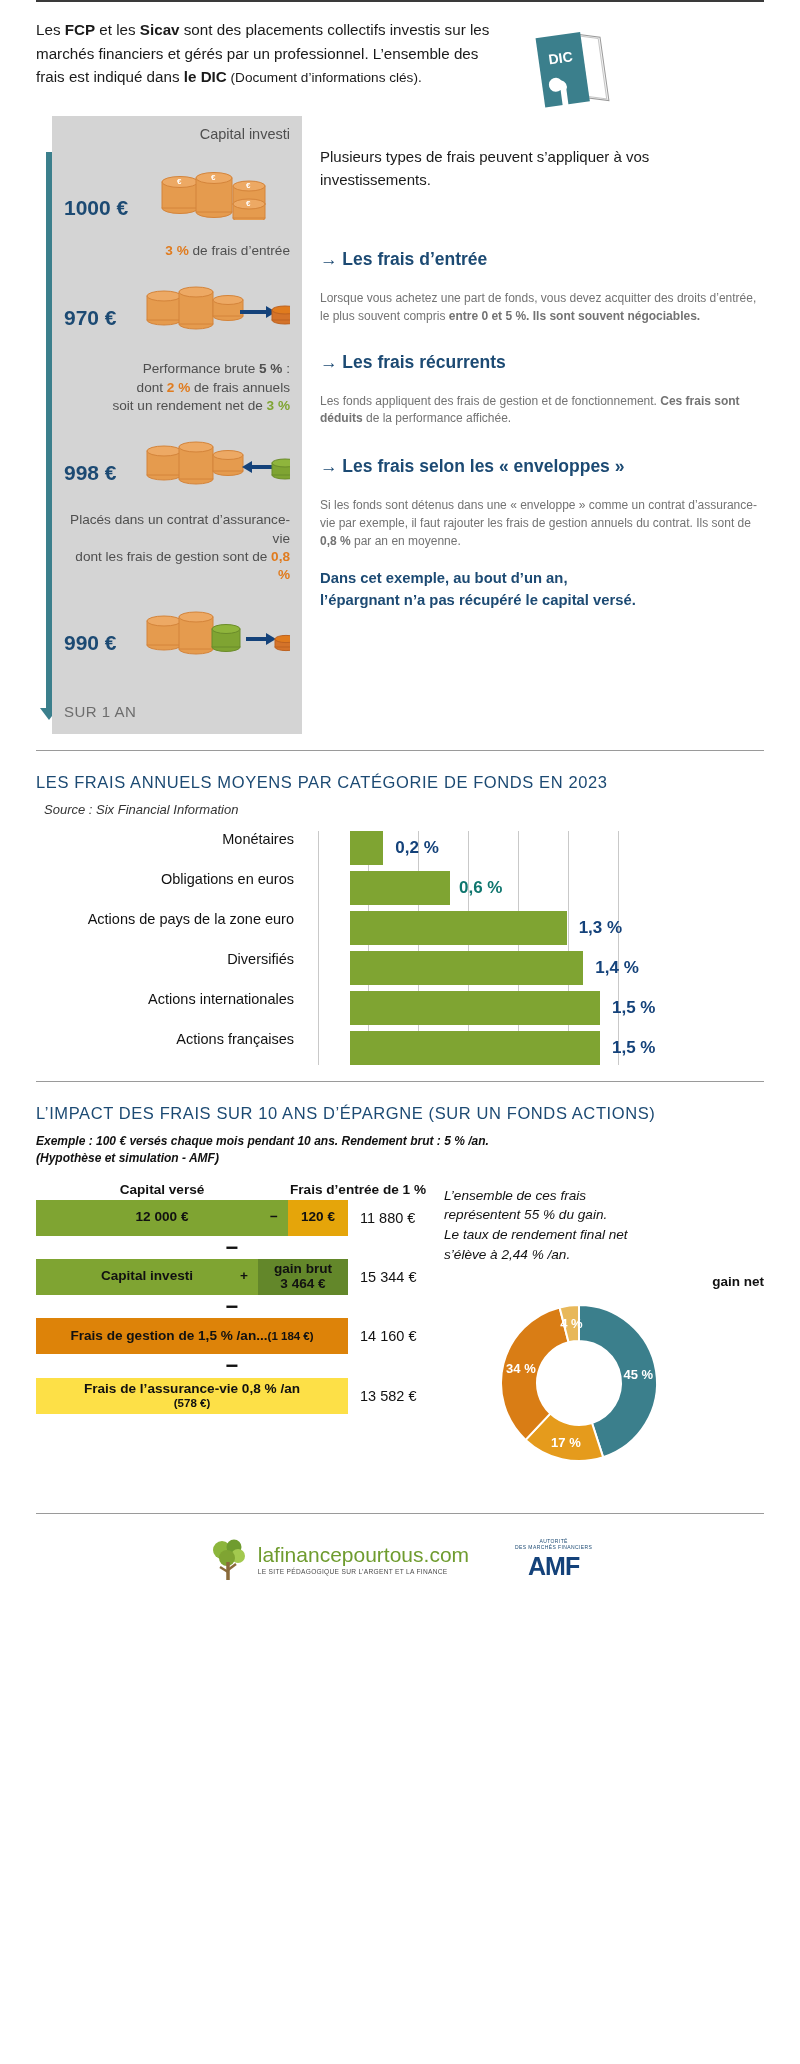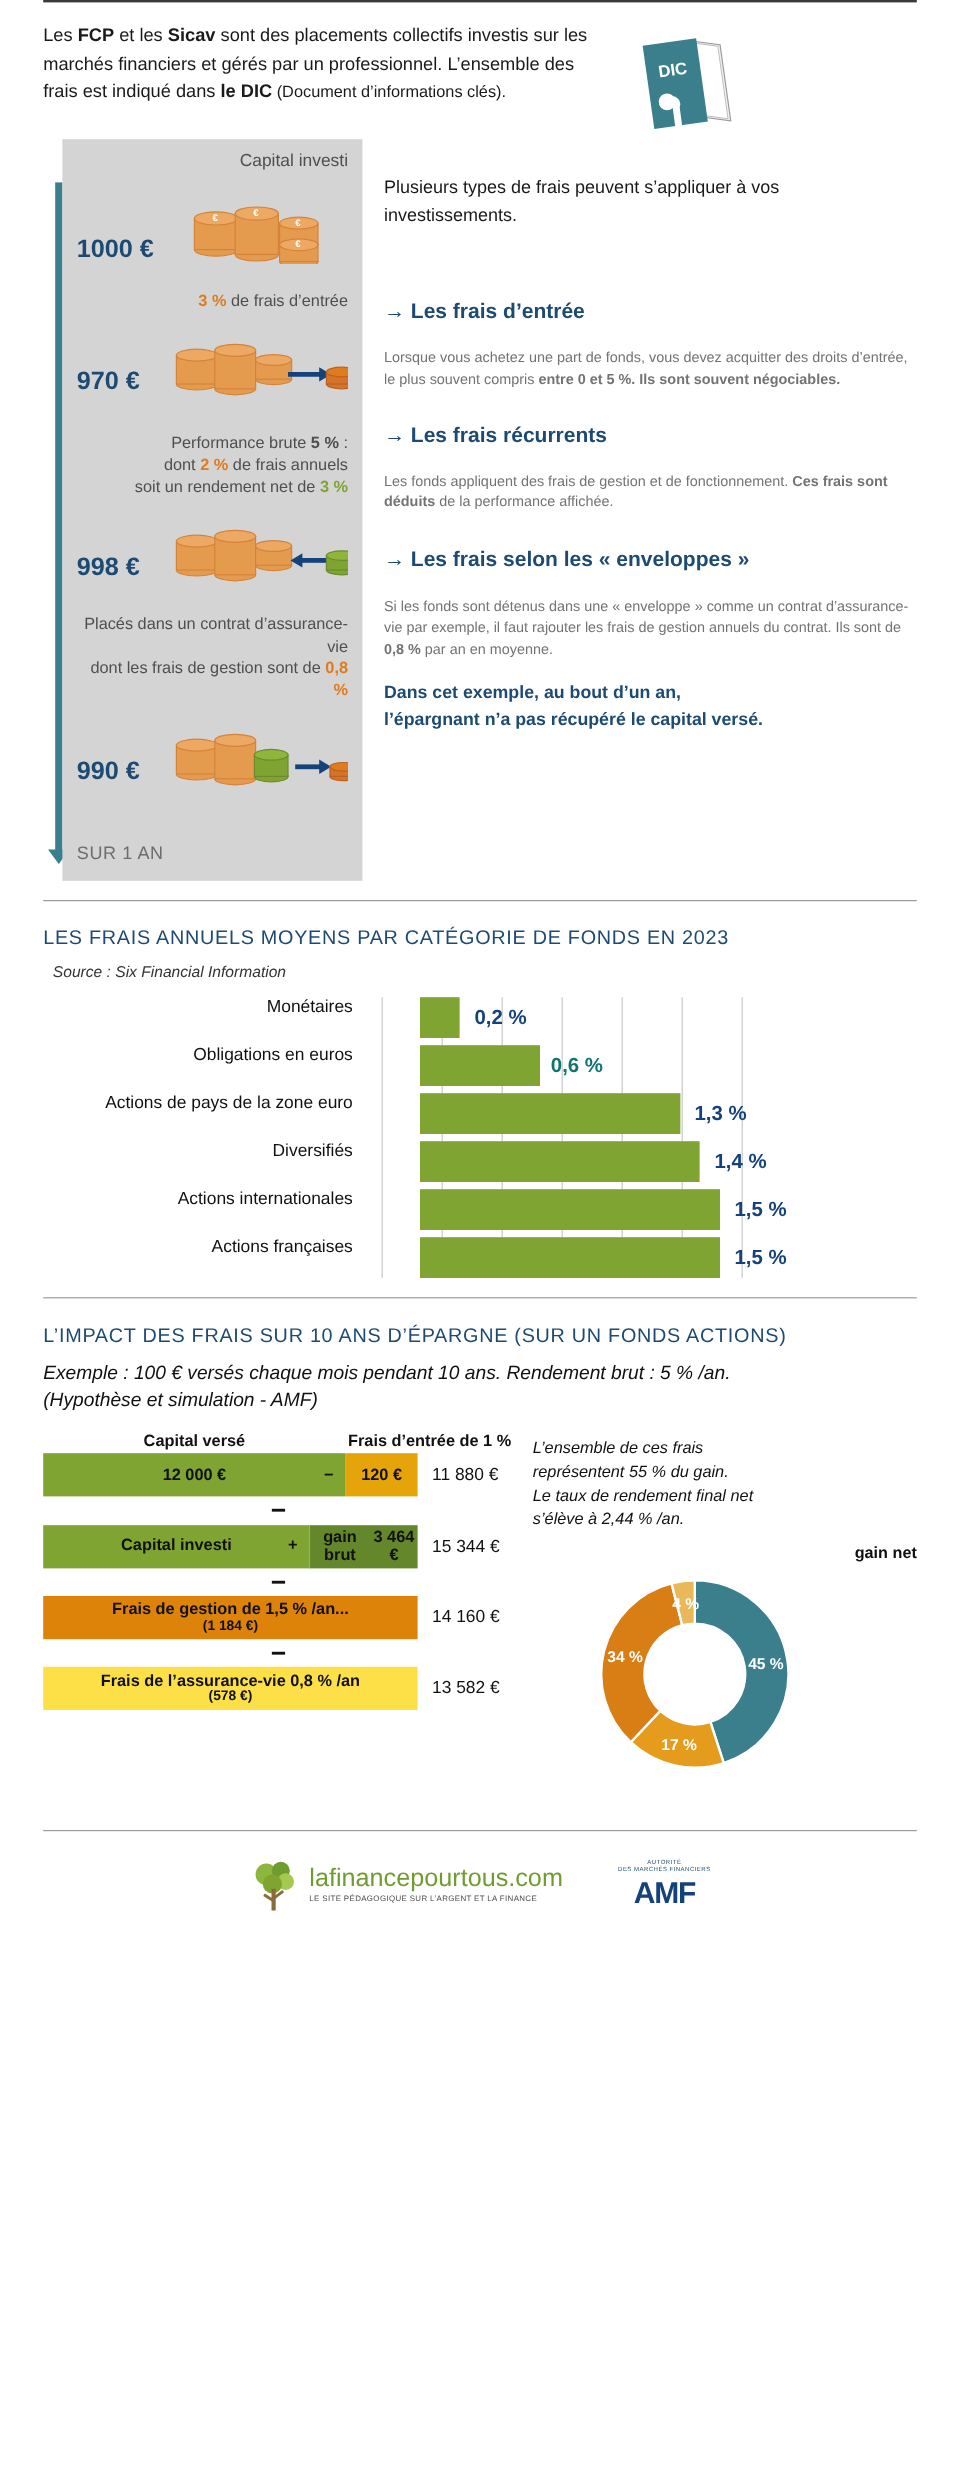--- a/index.html
+++ b/index.html
@@ -77,21 +77,21 @@
   .bar-row { display: flex; height: 34px; margin-bottom: 6px; gap: 44px; }
   .bar-cat { width: 270px; text-align: right; padding-right: 12px; font-size: 14.5px; color: #111; }
   .bar-area { position: relative; flex: 1; height: 34px; }
   .bar-fill { height: 34px; background: #7fa432; }
   .bar-val { position: absolute; top: 50%; transform: translateY(-50%); color: #14427a;
              font-weight: bold; font-size: 17px; white-space: nowrap; }
   .grid { position: absolute; left: 282px; right: 120px; top: 0; bottom: 0; pointer-events: none; }
   .gl { position: absolute; top: 0; bottom: 0; width: 1px; background: #c9c9c9; }
 
   
-  .s3-note { font-style: italic; font-size: 16px; line-height: 1.45; color: #111; margin-bottom: 14px; }
+  .s3-note { font-style: italic; font-size: 12px; line-height: 1.45; color: #111; margin-bottom: 14px; font-weight: bold; }
   .s3 { display: flex; gap: 16px; }
   .s3-left { width: 392px; }
   .s3-right { flex: 1; padding-top: 4px; }
   .stack-head { display: flex; font-size: 13.6px; font-weight: bold; color: #111; margin-bottom: 3px; }
   .bbar { display: flex; align-items: center; height: 36px; color: #111; font-weight: bold; font-size: 13.6px; }
   .bbar .seg { display: flex; align-items: center; justify-content: center; height: 36px; text-align: center; line-height: 1.1; }
   .rowline { display: flex; align-items: center; }
   .total { font-size: 14.5px; color: #111; margin-left: 12px; white-space: nowrap; }
   .minus { text-align: center; font-size: 22px; font-weight: bold; color: #111; line-height: .7; margin: 4px 0 4px 0; width: 392px; }
   .dn-text { font-style: italic; font-size: 13.6px; line-height: 1.45; color: #111; }
@@ -406,33 +406,33 @@
       </div>
 
       <div class="minus">−</div>
 
       <div class="rowline">
         <div class="bbar" style="width:312px;">
           <div class="seg" style="width:222px; background:#7fa432; position:relative;">
             <span>Capital investi</span>
             <span style="position:absolute; right:10px;">+</span>
           </div>
-          <div class="seg" style="width:90px; background:#63872a; flex-direction:row;">
+          <div class="seg" style="width:90px; background:#63872a; flex-direction:column;">
             <span>gain brut</span>
             <span>3 464 €</span>
           </div>
         </div>
         <div class="total">15 344 €</div>
       </div>
 
       <div class="minus">−</div>
 
       <div class="rowline">
         <div class="bbar" style="width:312px;">
-          <div class="seg" style="width:312px; background:#dd8309; flex-direction:column;">
+          <div class="seg" style="width:312px; background:#dd8309; flex-direction:row;">
             <span>Frais de gestion de 1,5 % /an...</span>
             <span style="font-size:11.5px;">(1 184 €)</span>
           </div>
         </div>
         <div class="total">14 160 €</div>
       </div>
 
       <div class="minus">−</div>
 
       <div class="rowline">

